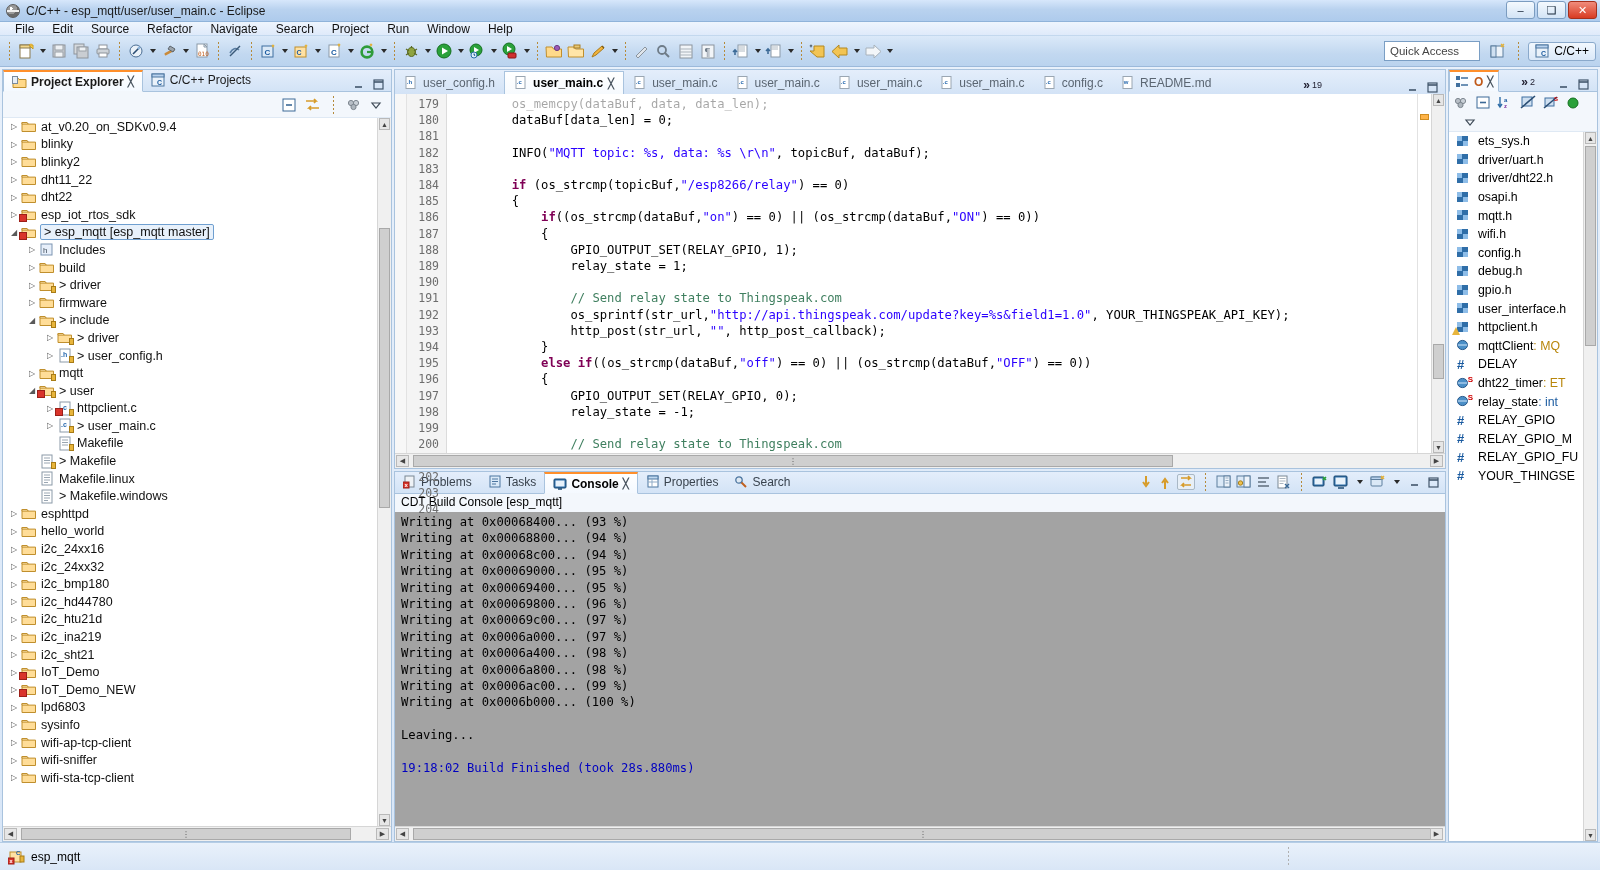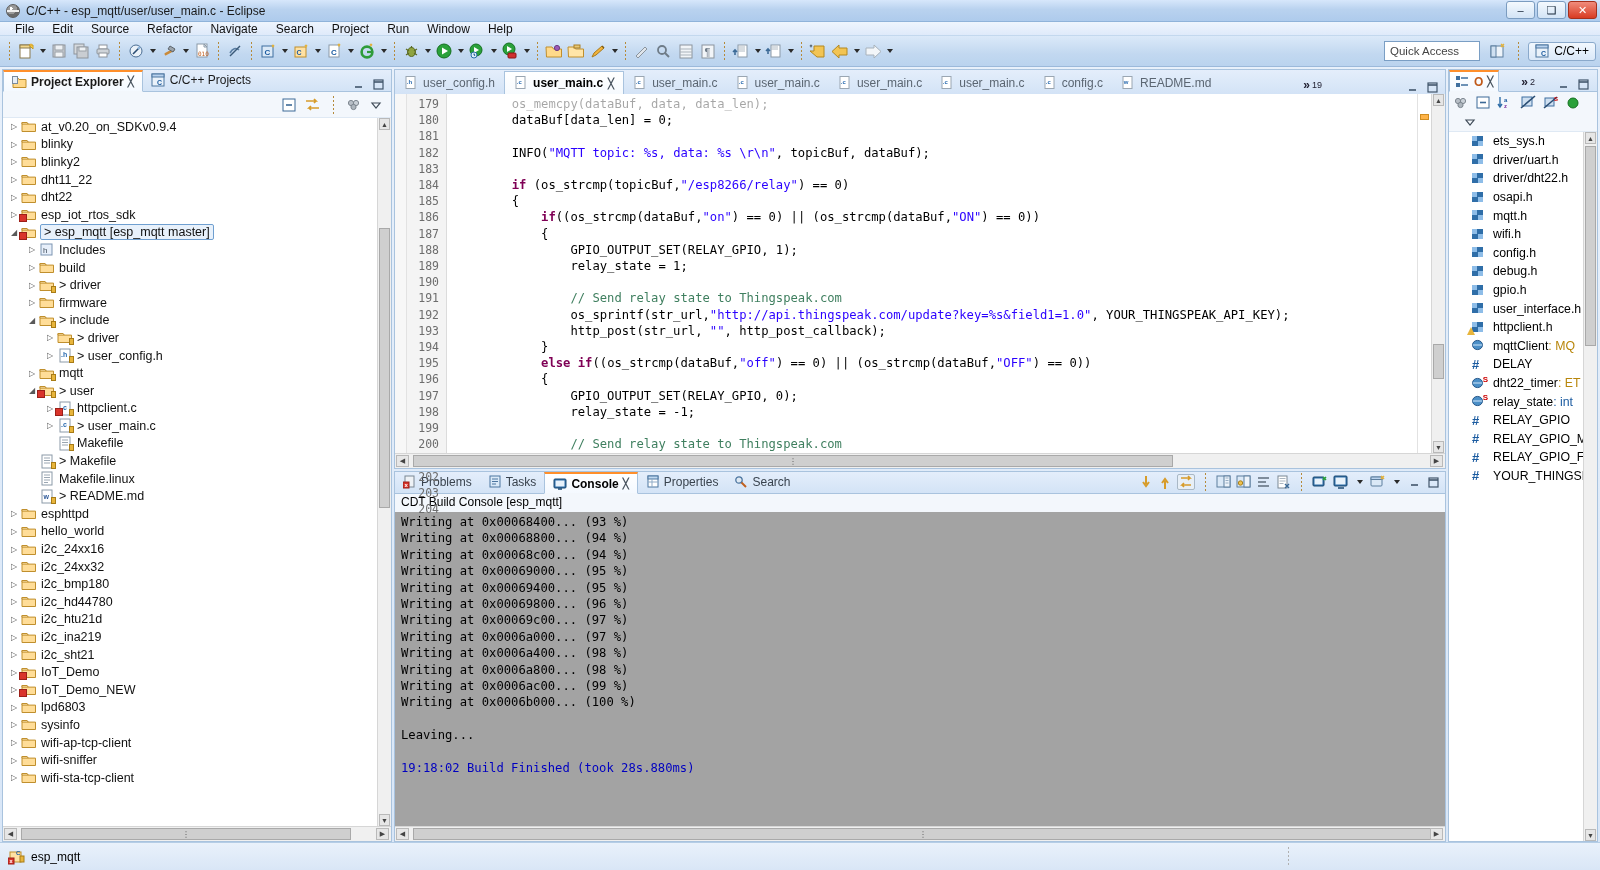--- a/index.html
+++ b/index.html
@@ -133,21 +133,21 @@
   .ctitle { height:18px; font-size:12px; padding:1px 0 0 6px; background:#f3f7fc; }
   .cout { flex:1; background:#a3a3a3; font-family:"DejaVu Sans Mono", monospace; font-size:12.2px;
           line-height:16.4px; padding:2px 0 0 6px; white-space:pre; overflow:hidden; }
   .cblue { color:#0000c0; }
 
   
   .right { width:150px; display:flex; flex-direction:column; }
   .otool { height:40px; background:#f3f7fc; border-bottom:1px solid #dfe9f4; padding:3px 4px;
            display:flex; flex-wrap:wrap; align-items:center; gap:6px; }
   .olist { flex:1; background:#fff; overflow:hidden; font-size:12.3px; position:relative; }
-  .orow { display:flex; align-items:center; height:18.6px; padding-left:23px; white-space:nowrap; }
+  .orow { display:flex; align-items:center; height:18.6px; padding-left:8px; white-space:nowrap; }
   .oico { width:14px; height:13px; margin-right:7px; flex:none; position:relative; }
   .osup { color:#c00; font-size:8px; position:absolute; right:-2px; top:-2px; font-weight:bold;}
   .otype { color:#b8860b; }
   .otype2 { color:#1b5ba0; }
 
   
   .statusbar { height:28px; background:linear-gradient(#e9f1fb,#d9e6f6); border-top:1px solid #b5cde6;
                display:flex; align-items:center; padding-left:8px; gap:6px; position:relative; }
   .status-sep { position:absolute; left:1288px; top:4px; width:1px; height:20px;
                 background:repeating-linear-gradient(#b0b0b0 0 2px, transparent 2px 4px); }
@@ -720,25 +720,24 @@
                   <path d="M5 4 h6 M5 6.5 h6 M5 9 h6 M5 11.5 h4" stroke="#9aa6b2"></path>
                 </svg>
               </span>
               <span class="tlabel">Makefile.linux</span>
             </div>
             <div class="trow" style="padding-left: 22px;">
               <span class="tarrow"></span>
               <span class="ico">
                 <svg width="16" height="15" viewBox="0 0 16 15">
                   <rect x="3" y="1" width="10" height="13" fill="#fff" stroke="#8b9aa8"></rect>
-                  <text x="4.5" y="10" font-size="7" fill="#2b5797" font-weight="bold">w</text>
-                </svg>
-                <span class="lock"></span>
-              </span>
-              <span class="tlabel">&gt; README.md</span>
+                  <path d="M5 4 h6 M5 6.5 h6 M5 9 h6 M5 11.5 h4" stroke="#9aa6b2"></path>
+                </svg>
+              </span>
+              <span class="tlabel">&gt; Makefile.windows</span>
             </div>
             <div class="trow" style="padding-left: 4px;">
               <span class="tarrow">▷</span>
               <span class="ico">
                 <svg width="16" height="15" viewBox="0 0 16 15">
                   <path d="M1 3.5 h5 l1.2 1.6 h7.3 v7.4 h-13.5z" fill="#ffdd98" stroke="#c08f2d"></path>
                   <path d="M1 3.5 h5 l1.2 1.6 h-6.2z" fill="#ffe9bb" stroke="#c08f2d"></path>
                 </svg>
               </span>
               <span class="tlabel">esphttpd</span>

